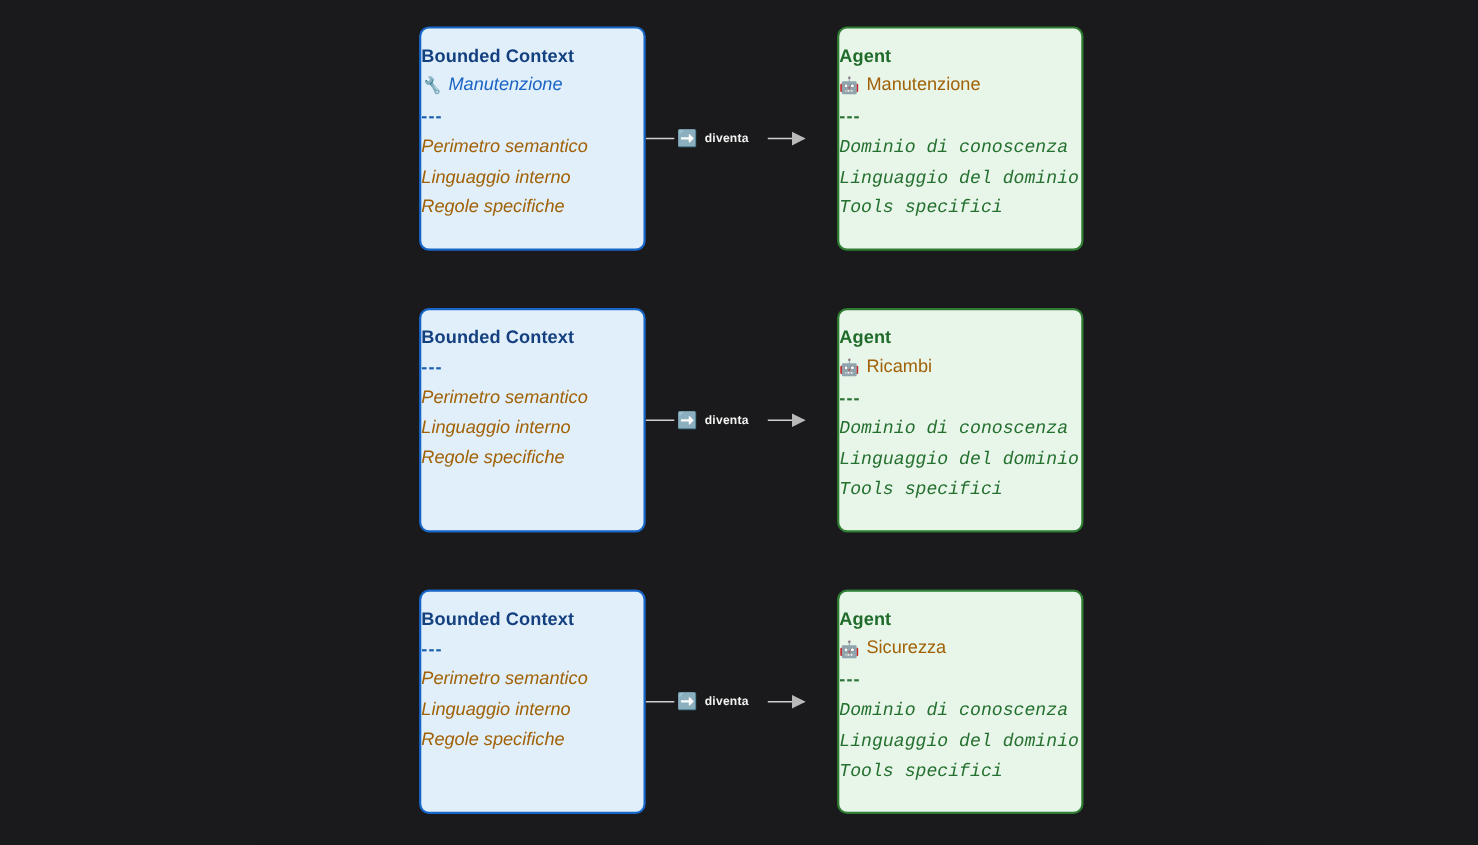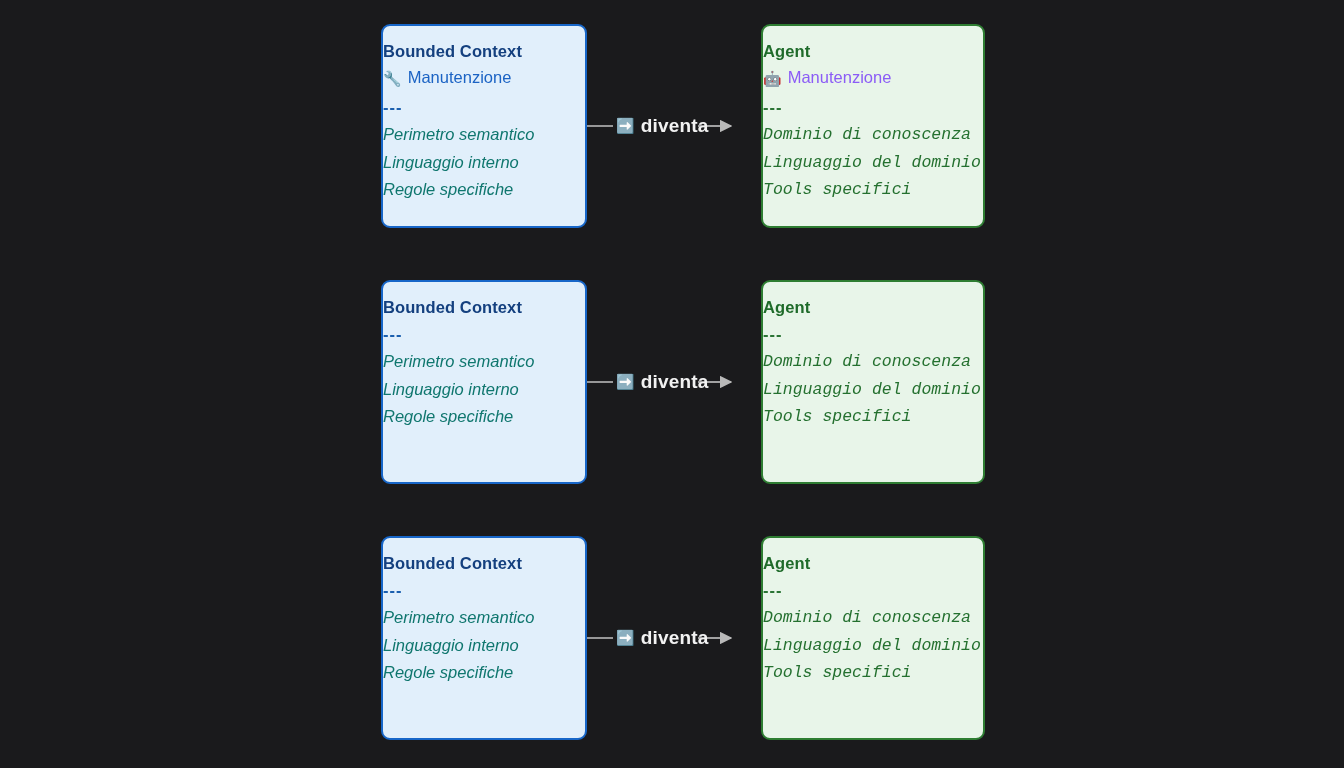--- a/index.html
+++ b/index.html
@@ -66,22 +66,22 @@
   }
   .node-context .node-title { color: #14407f; }
   .node-agent   .node-title { color: #1f6b2a; }
 
   .node-subtitle {
     font-size: 16.5px;
     font-weight: normal;
     line-height: 27px;
     white-space: nowrap;
   }
-  .node-context .node-subtitle { color: #1b63c4; }
-  .node-agent   .node-subtitle { color: #8b5cf6; }
+  .node-context .node-subtitle { color: #1b63c4; font-style: italic; }
+  .node-agent   .node-subtitle { color: #a16207; }
 
   .node-emoji {
     font-family: "DejaVu Sans", sans-serif;
     font-size: 15px;
     margin-right: 6px;
     vertical-align: -1px;
   }
 
   .node-sep {
     font-size: 16.5px;
@@ -91,21 +91,21 @@
   }
   .node-context .node-sep { color: #1b5fae; }
   .node-agent   .node-sep { color: #2b7435; }
 
   .node-line {
     font-size: 16.5px;
     font-style: italic;
     line-height: 27.5px;
     white-space: nowrap;
   }
-  .node-context .node-line { color: #0f766e; }
+  .node-context .node-line { color: #a16207; }
   .node-agent   .node-line { color: #24702f; font-family: Liberation Mono, monospace; }
 
   
   .edge {
     position: absolute;
     left: 587px;
     top: 0;
     width: 150px;
     height: 204px;
   }
@@ -123,21 +123,21 @@
     align-items: center;
     gap: 6px;
     white-space: nowrap;
   }
   .edge-emoji {
     font-family: "DejaVu Sans", sans-serif;
     font-size: 15px;
     line-height: 1;
   }
   .edge-text {
-    font-size: 19px;
+    font-size: 11px;
     font-weight: bold;
     color: #f2f2f2;
     letter-spacing: .2px;
   }
 </style>
 </head>
 <body>
 
 <div id="diagram-canvas">
 
@@ -199,20 +199,21 @@
         <line x1="111" y1="102" x2="144" y2="102" stroke="#cfcfcf" stroke-width="1.4" marker-end="url(#ah1)"></line>
       </svg>
       <div class="edge-label">
         <span class="edge-emoji">➡️</span>
         <span class="edge-text">diventa</span>
       </div>
     </div>
 
     <div class="node node-agent">
       <div class="node-title">Agent</div>
+      <div class="node-subtitle"><span class="node-emoji">🤖</span><span>Ricambi</span></div>
       <div class="node-sep">---</div>
       <div class="node-line">Dominio di conoscenza</div>
       <div class="node-line">Linguaggio del dominio</div>
       <div class="node-line">Tools specifici</div>
     </div>
   </div>
 
   <div class="mapping-row row-2">
 
     <div class="node node-context">
@@ -234,20 +235,21 @@
         <line x1="111" y1="102" x2="144" y2="102" stroke="#cfcfcf" stroke-width="1.4" marker-end="url(#ah2)"></line>
       </svg>
       <div class="edge-label">
         <span class="edge-emoji">➡️</span>
         <span class="edge-text">diventa</span>
       </div>
     </div>
 
     <div class="node node-agent">
       <div class="node-title">Agent</div>
+      <div class="node-subtitle"><span class="node-emoji">🤖</span><span>Sicurezza</span></div>
       <div class="node-sep">---</div>
       <div class="node-line">Dominio di conoscenza</div>
       <div class="node-line">Linguaggio del dominio</div>
       <div class="node-line">Tools specifici</div>
     </div>
   </div>
 
 </div>
 
 </body></html>

